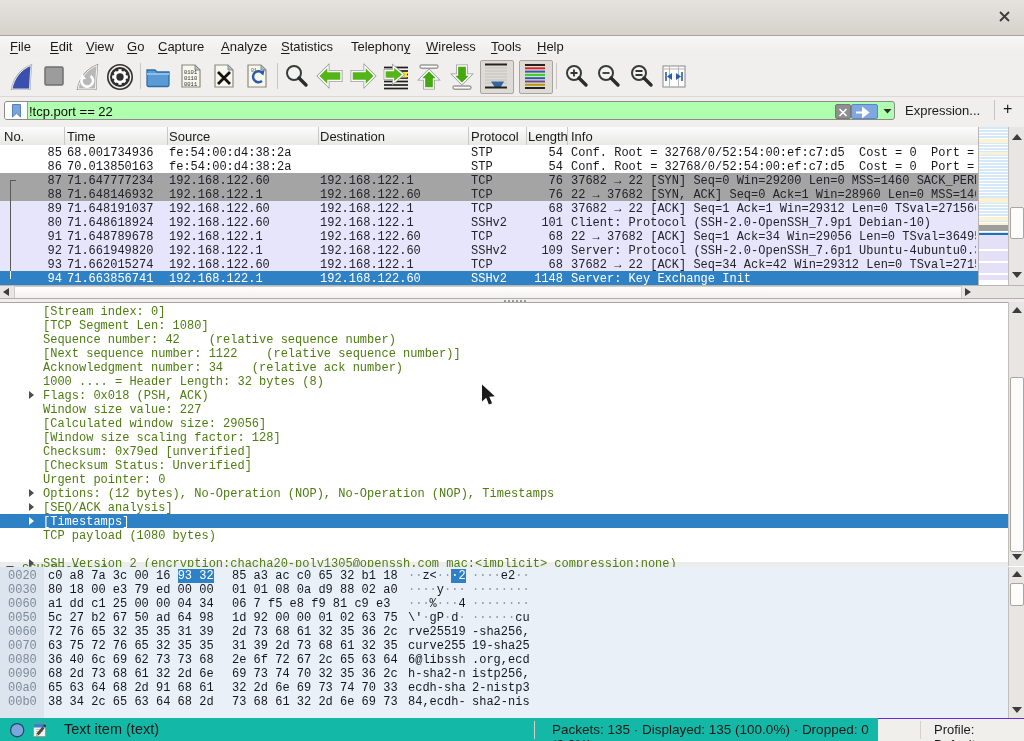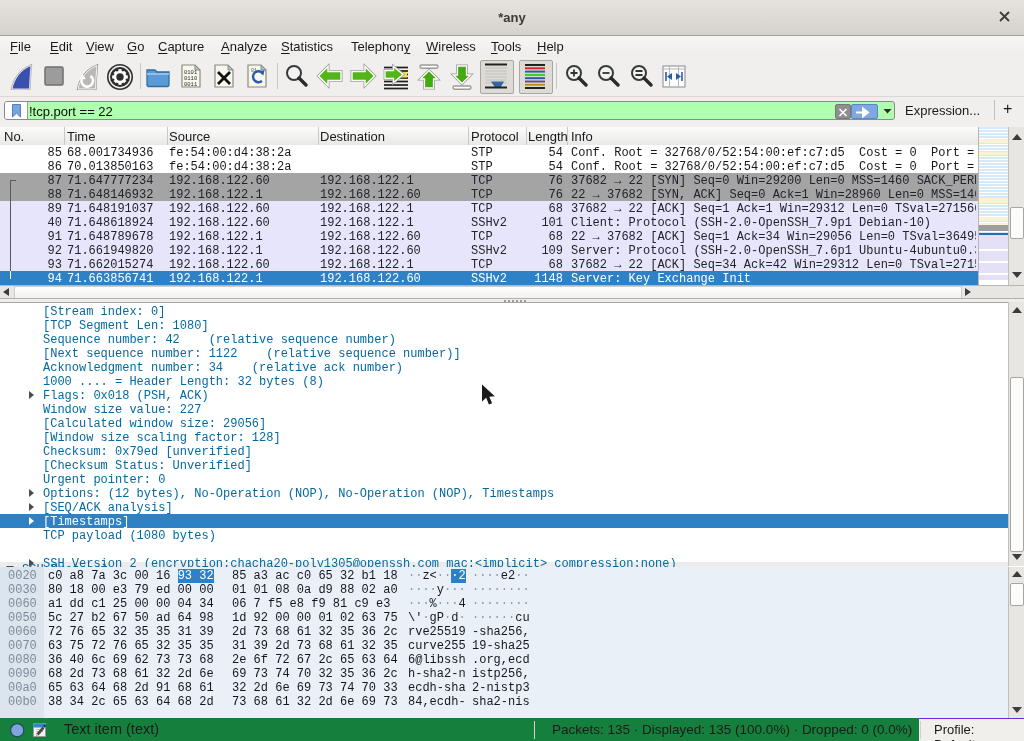--- a/index.html
+++ b/index.html
@@ -38,42 +38,41 @@
 .rg{background:#a4a4a4;color:#23232c;}
 .rl{background:#e7e5fb;color:#23232c;}
 .rs{background:#2e81c5;color:#fff;}
 
 #mmap{left:978px;top:127px;width:30px;height:158px;background:repeating-linear-gradient(180deg,#d6e9f8 0px,#d6e9f8 1.9px,#ffffff 1.9px,#ffffff 3px);border-left:1px solid #b9b6b2;}
 .sbv{background:#e8e6e3;border-left:1px solid #c2bfba;}
 .thumb{position:absolute;background:#fcfcfb;border:1px solid #a9a5a0;border-radius:2px;}
 .arr{position:absolute;width:0;height:0;}
 
 #det{left:0;top:302px;width:1024px;height:264px;background:#fff;border-top:1px solid #a9a5a0;border-bottom:1px solid #a9a5a0;overflow:hidden;}
-#det .ln{position:absolute;left:0;width:1008px;height:14px;color:#0369a1;}
+#det .ln{position:absolute;left:0;width:1008px;height:14px;color:#4d7c0f;}
 #det .tx{position:absolute;left:43px;top:1px;}
 .tri{position:absolute;width:0;height:0;border-top:4px solid transparent;border-bottom:4px solid transparent;border-left:5px solid #4d4d4d;}
 .trid{position:absolute;width:0;height:0;border-left:4px solid transparent;border-right:4px solid transparent;border-top:5px solid #4d4d4d;}
 
 #hex{left:0;top:567px;width:1024px;height:151px;background:#eaf0f7;border-bottom:1px solid #6d28d9;}
 #hexoff{left:0;top:0;width:44px;height:151px;background:#dce4ee;}
 #hex .hrow{position:absolute;left:0;width:1008px;height:14px;}
 #hex .off{position:absolute;left:8px;top:1px;color:#7d8b99;}
 #hex .hx{position:absolute;top:1px;color:#14181c;}
 #hex .as{position:absolute;top:1px;color:#8d99a6;}
 #hex b{font-weight:normal;}
 #hex .as b{color:#14181c;}
 #hex .sel{background:#2e81c5;color:#fff;}
 #hex .as .sel{color:#fff;}
 
-#sb{left:0;top:718px;width:878px;height:23px;background:#15803d;padding-left:41px;}
+#sb{left:0;top:718px;width:878px;height:23px;background:#14b8a6;}
 #sb span{position:absolute;top:4px;font-size:13px;color:#1a1a1a;}
 </style></head><body>
 <div id="win">
   <div id="title" class="abs">
-      <div class="t abs">*any</div>
     <svg class="abs" style="left:998px;top:10px" width="14" height="14">
         <path d="M2,2 L11,11 M11,2 L2,11" stroke="#3c3c3c" stroke-width="1.8"></path>
       </svg>
   </div>
   <div id="menu" class="abs">
     <span style="left:10px"><u>F</u>ile</span>
     <span style="left:50px"><u>E</u>dit</span>
     <span style="left:86px"><u>V</u>iew</span>
     <span style="left:127px"><u>G</u>o</span>
     <span style="left:158px"><u>C</u>apture</span>
@@ -267,21 +266,21 @@
       <i style="left:526px"></i>
     <span style="left:528px">Length</span>
       <i style="left:567px"></i>
     <span style="left:571px">Info</span>
   </div>
   <div class="prow m rw" style="top:145px"><span class="c1">85</span><span class="c2">68.001734936</span><span class="c3">fe:54:00:d4:38:2a</span><span class="c4"></span><span class="c5">STP</span><span class="c6">54</span><span class="c7">Conf. Root = 32768/0/52:54:00:ef:c7:d5  Cost = 0  Port = 0x8004</span></div>
   <div class="prow m rw" style="top:159px"><span class="c1">86</span><span class="c2">70.013850163</span><span class="c3">fe:54:00:d4:38:2a</span><span class="c4"></span><span class="c5">STP</span><span class="c6">54</span><span class="c7">Conf. Root = 32768/0/52:54:00:ef:c7:d5  Cost = 0  Port = 0x8004</span></div>
   <div class="prow m rg" style="top:173px"><span class="c1">87</span><span class="c2">71.647777234</span><span class="c3">192.168.122.60</span><span class="c4">192.168.122.1</span><span class="c5">TCP</span><span class="c6">76</span><span class="c7">37682 → 22 [SYN] Seq=0 Win=29200 Len=0 MSS=1460 SACK_PERM=1 TSval=2715667477 TSecr=0 WS=128</span></div>
   <div class="prow m rg" style="top:187px"><span class="c1">88</span><span class="c2">71.648146932</span><span class="c3">192.168.122.1</span><span class="c4">192.168.122.60</span><span class="c5">TCP</span><span class="c6">76</span><span class="c7">22 → 37682 [SYN, ACK] Seq=0 Ack=1 Win=28960 Len=0 MSS=1460 SACK_PERM=1</span></div>
   <div class="prow m rl" style="top:201px"><span class="c1">89</span><span class="c2">71.648191037</span><span class="c3">192.168.122.60</span><span class="c4">192.168.122.1</span><span class="c5">TCP</span><span class="c6">68</span><span class="c7">37682 → 22 [ACK] Seq=1 Ack=1 Win=29312 Len=0 TSval=2715667478 TSecr=3649</span></div>
-  <div class="prow m rl" style="top:215px"><span class="c1">40</span><span class="c2">71.648618924</span><span class="c3">192.168.122.60</span><span class="c4">192.168.122.1</span><span class="c5">SSHv2</span><span class="c6">101</span><span class="c7">Client: Protocol (SSH-2.0-OpenSSH_7.9p1 Debian-10)</span></div>
+  <div class="prow m rl" style="top:215px"><span class="c1">80</span><span class="c2">71.648618924</span><span class="c3">192.168.122.60</span><span class="c4">192.168.122.1</span><span class="c5">SSHv2</span><span class="c6">101</span><span class="c7">Client: Protocol (SSH-2.0-OpenSSH_7.9p1 Debian-10)</span></div>
   <div class="prow m rl" style="top:229px"><span class="c1">91</span><span class="c2">71.648789678</span><span class="c3">192.168.122.1</span><span class="c4">192.168.122.60</span><span class="c5">TCP</span><span class="c6">68</span><span class="c7">22 → 37682 [ACK] Seq=1 Ack=34 Win=29056 Len=0 TSval=3649554924 TSecr=27</span></div>
   <div class="prow m rl" style="top:243px"><span class="c1">92</span><span class="c2">71.661949820</span><span class="c3">192.168.122.1</span><span class="c4">192.168.122.60</span><span class="c5">SSHv2</span><span class="c6">109</span><span class="c7">Server: Protocol (SSH-2.0-OpenSSH_7.6p1 Ubuntu-4ubuntu0.3)</span></div>
   <div class="prow m rl" style="top:257px"><span class="c1">93</span><span class="c2">71.662015274</span><span class="c3">192.168.122.60</span><span class="c4">192.168.122.1</span><span class="c5">TCP</span><span class="c6">68</span><span class="c7">37682 → 22 [ACK] Seq=34 Ack=42 Win=29312 Len=0 TSval=2715667491 TSecr=3</span></div>
   <div class="prow m rs" style="top:271px"><span class="c1">94</span><span class="c2">71.663856741</span><span class="c3">192.168.122.1</span><span class="c4">192.168.122.60</span><span class="c5">SSHv2</span><span class="c6">1148</span><span class="c7">Server: Key Exchange Init</span></div>
   <div class="abs" style="left:10px;top:180px;width:1px;height:91px;background:#5a5a5a;"></div>
   <div class="abs" style="left:10px;top:180px;width:6px;height:1px;background:#5a5a5a;"></div>
   <div class="abs" style="left:10px;top:271px;width:1px;height:8px;background:#fff;"></div>
   <div id="mmap" class="abs">
     <div class="abs" style="left:0;top:12px;width:30px;height:4px;background:#fbf2d4;"></div>
     <div class="abs" style="left:0;top:25px;width:30px;height:3px;background:#fbf2d4;"></div>

